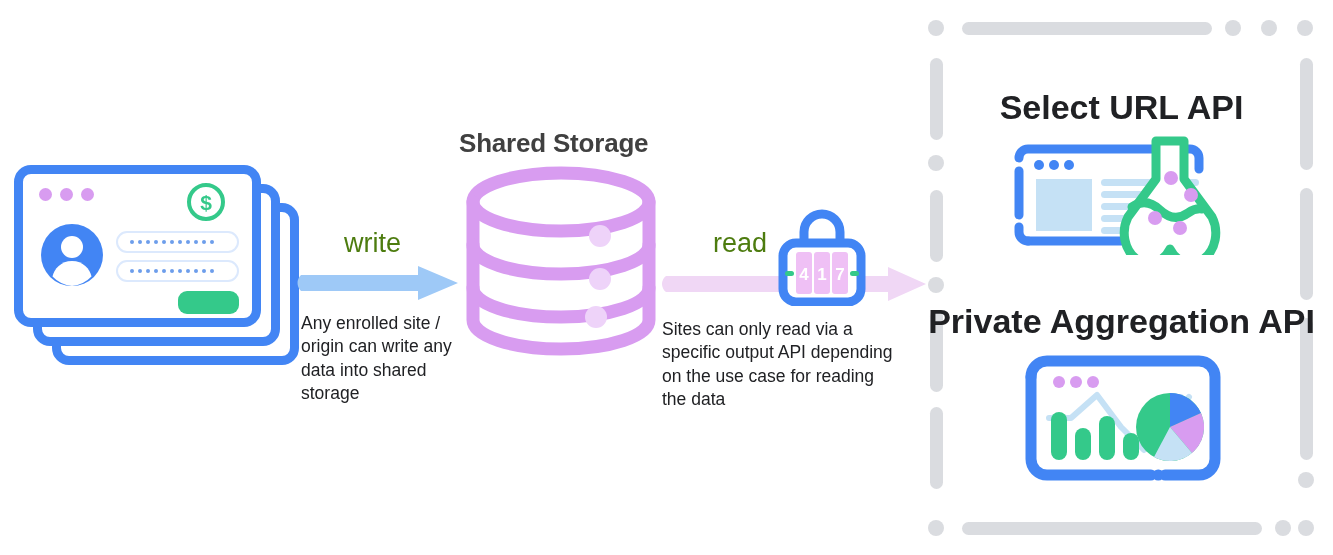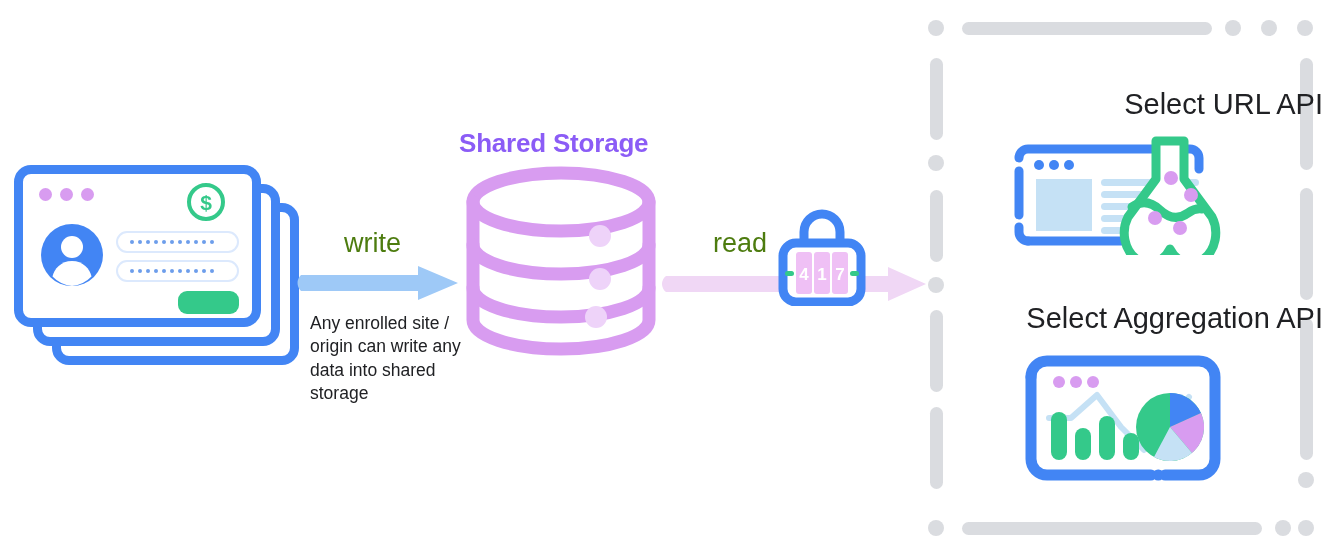--- a/index.html
+++ b/index.html
@@ -6,32 +6,32 @@
   body{
     width:1333px;height:555px;background:#ffffff;overflow:hidden;
     font-family:"Liberation Sans","DejaVu Sans",sans-serif;
     -webkit-font-smoothing:antialiased;
   }
   #stage{position:relative;width:1333px;height:555px;}
   .abs{position:absolute;}
 
   
   .hdg{
-    font-size:26px;font-weight:700;color:#8b5cf6;letter-spacing:-.2px;
+    font-size:26px;font-weight:700;color:#404040;letter-spacing:-.2px;
     white-space:nowrap;
   }
   .arrow-label{
     font-size:27px;font-weight:400;color:#4d7c0f;white-space:nowrap;
   }
   .desc{
     font-size:17.5px;line-height:1.33;color:#202124;font-weight:400;
   }
   .api-title{
-    font-size:29px;font-weight:400;color:#202124;white-space:nowrap;
-    text-align:right;
+    font-size:34px;font-weight:700;color:#202124;white-space:nowrap;
+    text-align:center;
   }
 
   
   .card{
     position:absolute;background:#ffffff;border:9px solid #4285f4;
     border-radius:17px;box-sizing:border-box;
   }
   .dot{border-radius:50%;position:absolute;}
 
   .pw-field{
@@ -109,21 +109,21 @@
       <div class="green-btn" style="left:155px;top:117px;width:61px;height:23px;"></div>
     </div>
   </div>
 
   <div class="abs arrow-label" style="left:344px;top:228px;">write</div>
 
   <svg class="abs" style="left:290px;top:264px;" width="170" height="38" viewBox="0 0 170 38">
     <path d="M11 11 H128 V2 L168 19 L128 36 V27 H11 A11 11 0 0 1 11 11 Z" fill="#9ec9f7"></path>
   </svg>
 
-  <div class="abs desc" style="left:310px;top:312px;width:172px;">Any enrolled site / origin can write any data into shared storage</div>
+  <div class="abs desc" style="left:301px;top:312px;width:172px;">Any enrolled site / origin can write any data into shared storage</div>
 
   <div class="abs hdg" style="left:459px;top:128px;">Shared Storage</div>
 
   <svg class="abs" style="left:466px;top:165px;" width="190" height="192" viewBox="0 0 190 192">
     <g fill="none" stroke="#d89cf0" stroke-width="13" stroke-linecap="round">
 
       <path d="M95 8 A 88 29 0 0 0 7 37 A 88 29 0 0 0 95 66 A 88 29 0 0 0 183 37 A 88 29 0 0 0 95 8"></path>
 
       <path d="M7 37 V 80 A 88 29 0 0 0 183 80 V 37"></path>
       <path d="M7 80 V 123 A 88 29 0 0 0 183 123 V 80"></path>
@@ -152,20 +152,21 @@
       <rect x="38" y="62" width="16" height="19" fill="#efc0f5"></rect>
       <rect x="56" y="62" width="16" height="19" fill="#efc0f5"></rect>
       <text x="28" y="78" text-anchor="middle" font-family="Liberation Sans, sans-serif" font-size="17" font-weight="700" fill="#ffffff">4</text>
       <text x="46" y="78" text-anchor="middle" font-family="Liberation Sans, sans-serif" font-size="17" font-weight="700" fill="#ffffff">1</text>
       <text x="64" y="78" text-anchor="middle" font-family="Liberation Sans, sans-serif" font-size="17" font-weight="700" fill="#ffffff">7</text>
       <rect x="9" y="69" width="9" height="5" rx="2.5" fill="#34c98a"></rect>
       <rect x="74" y="69" width="9" height="5" rx="2.5" fill="#34c98a"></rect>
     </g>
   </svg>
 
+  <div class="abs desc" style="left:662px;top:318px;width:240px;">Sites can only read via a specific output API depending on the use case for reading the data</div>
 
   <div class="abs" style="left:920px;top:10px;width:403px;height:535px;">
 
     <div class="fdot" style="left:8px;top:10px;"></div>
     <div class="fdash" style="left:42px;top:12px;width:250px;height:13px;"></div>
     <div class="fdot" style="left:305px;top:10px;"></div>
     <div class="fdot" style="left:341px;top:10px;"></div>
     <div class="fdot" style="left:377px;top:10px;"></div>
 
     <div class="fdash" style="left:10px;top:48px;width:13px;height:82px;"></div>
@@ -210,21 +211,21 @@
       </g>
 
       <path d="M142 6 h28 v38 l28 38 a18 22 0 0 1 -42 32 a18 22 0 0 1 -42 -32 l28 -38 z" fill="#ffffff" stroke="#34c98a" stroke-width="9" stroke-linejoin="round"></path>
       <path d="M118 72 q14 -10 28 3 q14 13 28 3 q7 -5 14 -4" fill="none" stroke="#34c98a" stroke-width="9" stroke-linecap="round"></path>
       <circle cx="157" cy="43" r="7" fill="#d89cf0"></circle>
       <circle cx="177" cy="60" r="7" fill="#d89cf0"></circle>
       <circle cx="141" cy="83" r="7" fill="#d89cf0"></circle>
       <circle cx="166" cy="93" r="7" fill="#d89cf0"></circle>
     </svg>
 
-    <div class="abs api-title" style="left:0px;top:292px;width:403px;">Select Aggregation API</div>
+    <div class="abs api-title" style="left:0px;top:292px;width:403px;">Private Aggregation API</div>
 
     <svg class="abs" style="left:105px;top:345px;" width="196" height="132" viewBox="0 0 196 132">
       <g fill="none" stroke="#4285f4" stroke-width="11" stroke-linecap="round">
         <path d="M6 22 a16 16 0 0 1 16 -16 H174 a16 16 0 0 1 16 16 V104 a16 16 0 0 1 -16 16 H140"></path>
         <path d="M126 120 H22 a16 16 0 0 1 -16 -16 V22"></path>
         <path d="M133 120 h0.5"></path>
       </g>
       <circle cx="34" cy="27" r="6" fill="#d89cf0"></circle>
       <circle cx="51" cy="27" r="6" fill="#d89cf0"></circle>
       <circle cx="68" cy="27" r="6" fill="#d89cf0"></circle>

